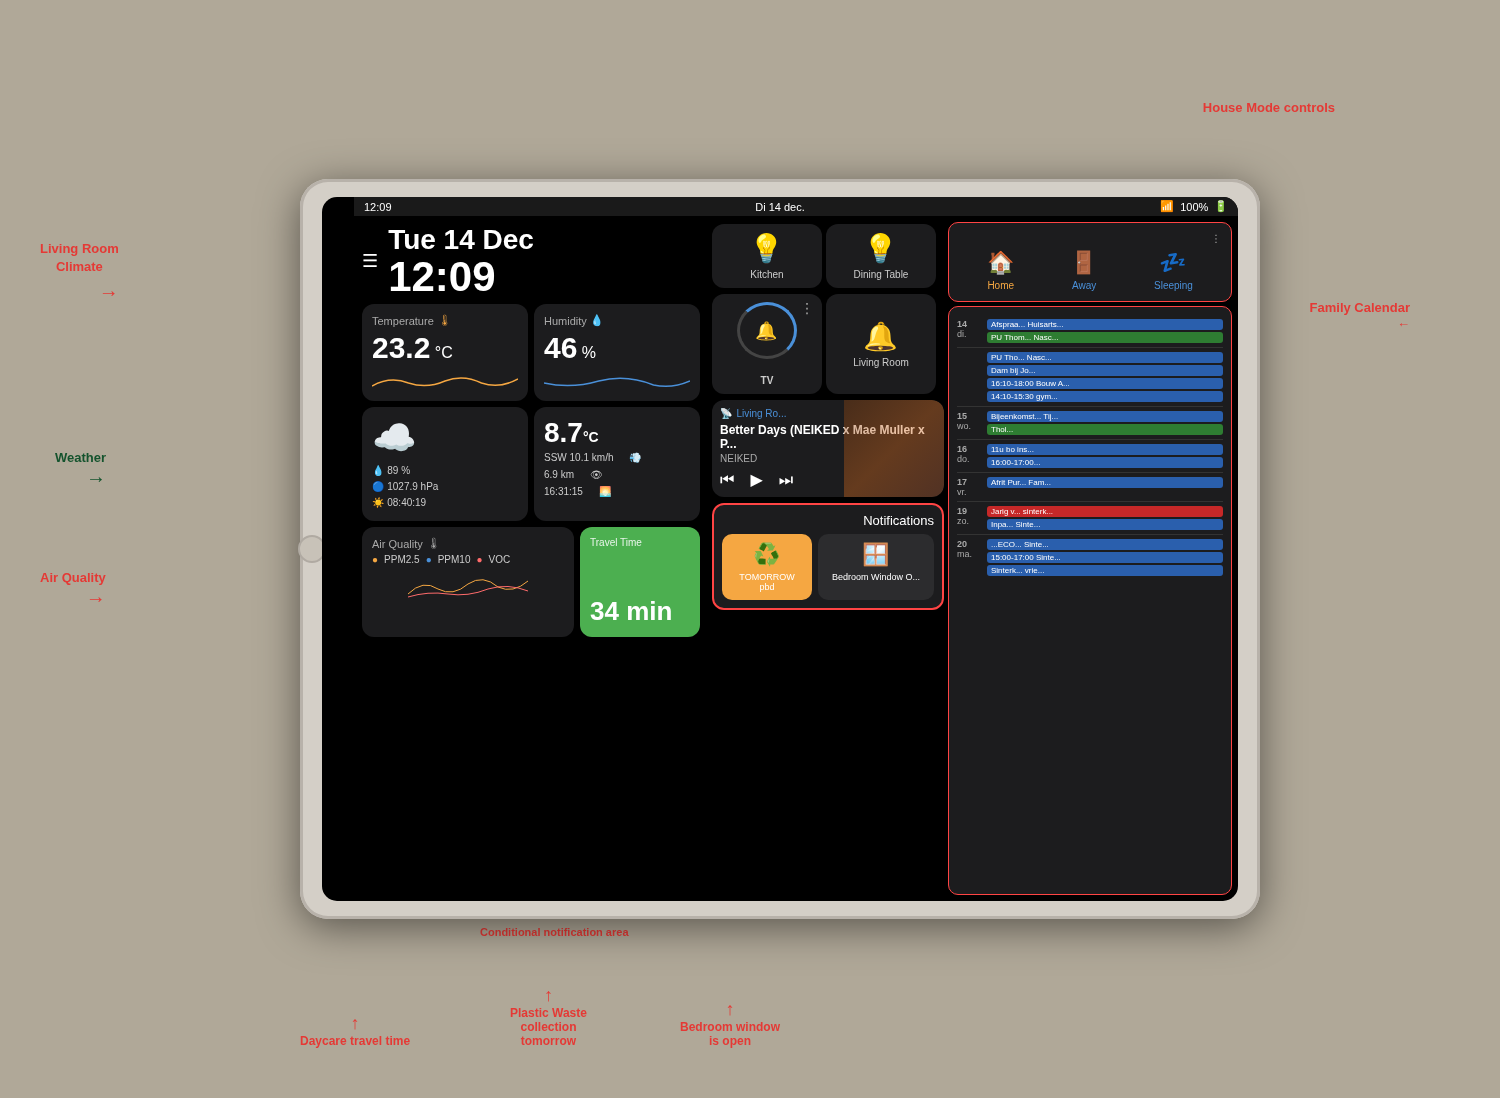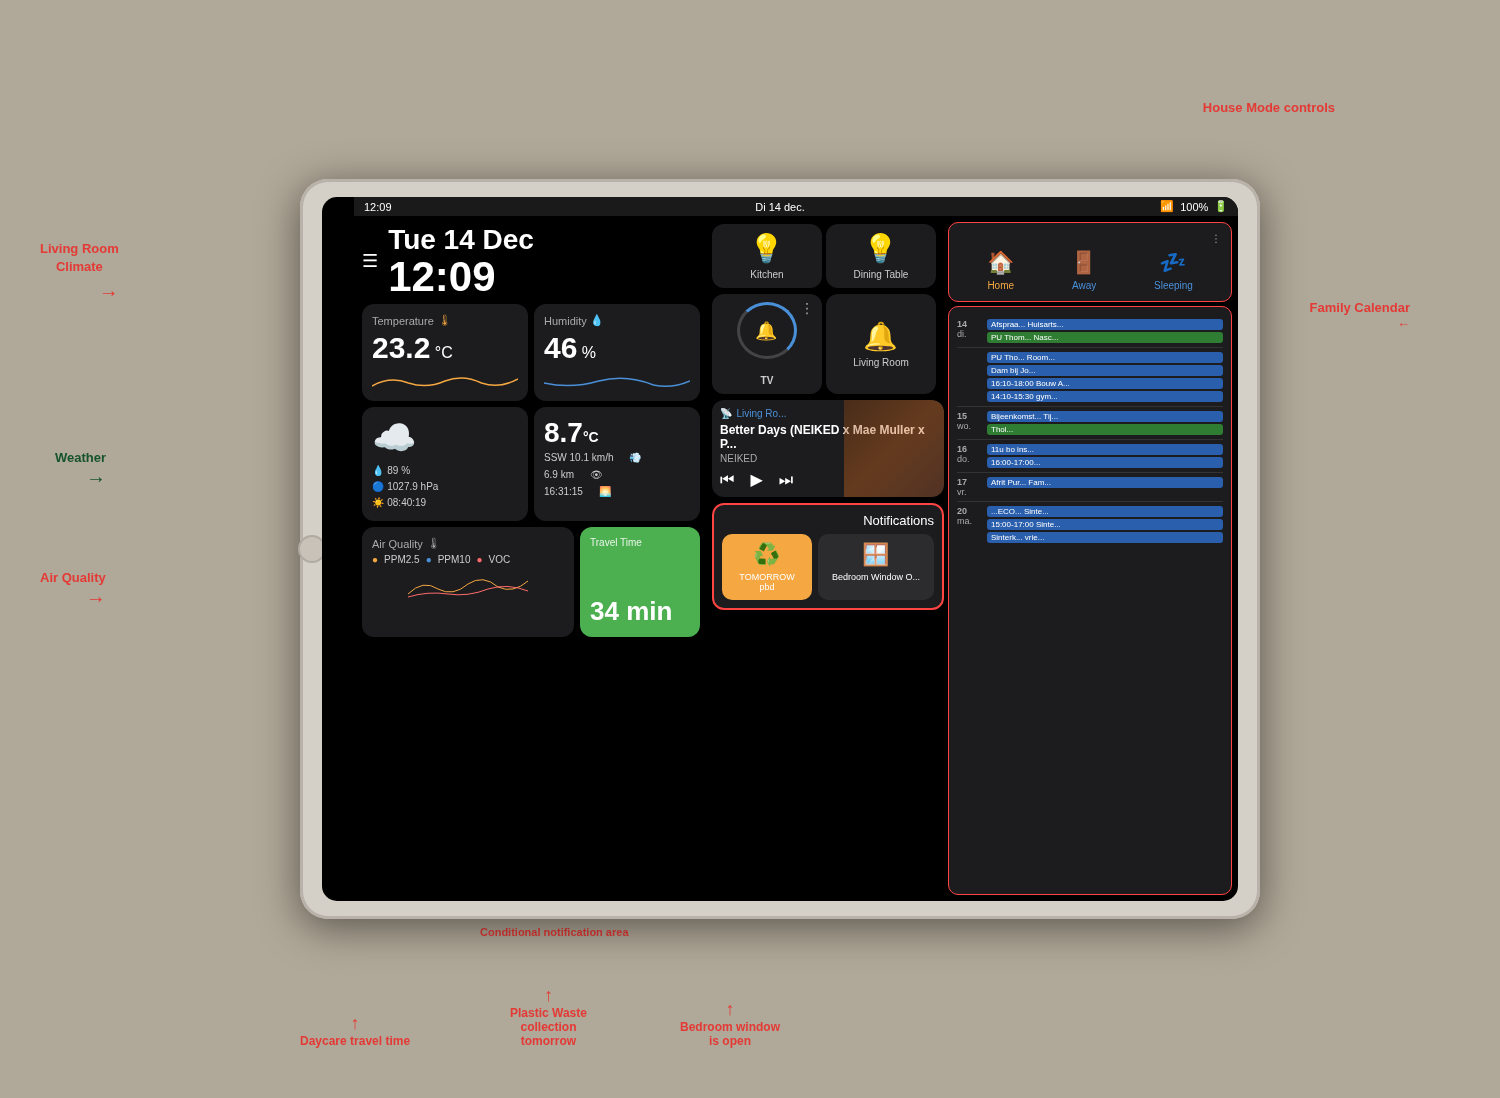--- a/index.html
+++ b/index.html
@@ -726,21 +726,21 @@
           <div class="cal-day">
                 <div class="cal-date"><strong>14</strong><br>di.</div>
                 <div class="cal-events">
                   <div class="cal-event blue">Afspraa... Huisarts...</div>
                   <div class="cal-event green">PU Thom... Nasc...</div>
                 </div>
               </div>
               <div class="cal-day">
                 <div class="cal-date"><strong></strong><br></div>
                 <div class="cal-events">
-                  <div class="cal-event blue">PU Tho... Room...</div>
+                  <div class="cal-event blue">PU Tho... Nasc...</div>
                   <div class="cal-event blue">Dam bij Jo...</div>
                   <div class="cal-event blue">16:10-18:00 Bouw A...</div>
                   <div class="cal-event blue">14:10-15:30 gym...</div>
                 </div>
               </div>
               <div class="cal-day">
                 <div class="cal-date"><strong>15</strong><br>wo.</div>
                 <div class="cal-events">
                   <div class="cal-event blue">Bijeenkomst... Tij...</div>
                   <div class="cal-event green">Thol...</div>
@@ -750,20 +750,27 @@
                 <div class="cal-date"><strong>16</strong><br>do.</div>
                 <div class="cal-events">
                   <div class="cal-event blue">11u bo ins...</div>
                   <div class="cal-event blue">16:00-17:00...</div>
                 </div>
               </div>
               <div class="cal-day">
                 <div class="cal-date"><strong>17</strong><br>vr.</div>
                 <div class="cal-events">
                   <div class="cal-event blue">Afrit Pur... Fam...</div>
+                </div>
+              </div>
+              <div class="cal-day">
+                <div class="cal-date"><strong>19</strong><br>zo.</div>
+                <div class="cal-events">
+                  <div class="cal-event red">Jarig v... sinterk...</div>
+                  <div class="cal-event blue">Inpa... Sinte...</div>
                 </div>
               </div>
               <div class="cal-day">
                 <div class="cal-date"><strong>20</strong><br>ma.</div>
                 <div class="cal-events">
                   <div class="cal-event blue">...ECO... Sinte...</div>
                   <div class="cal-event blue">15:00-17:00 Sinte...</div>
                   <div class="cal-event blue">Sinterk... vrie...</div>
                 </div>
               </div>

